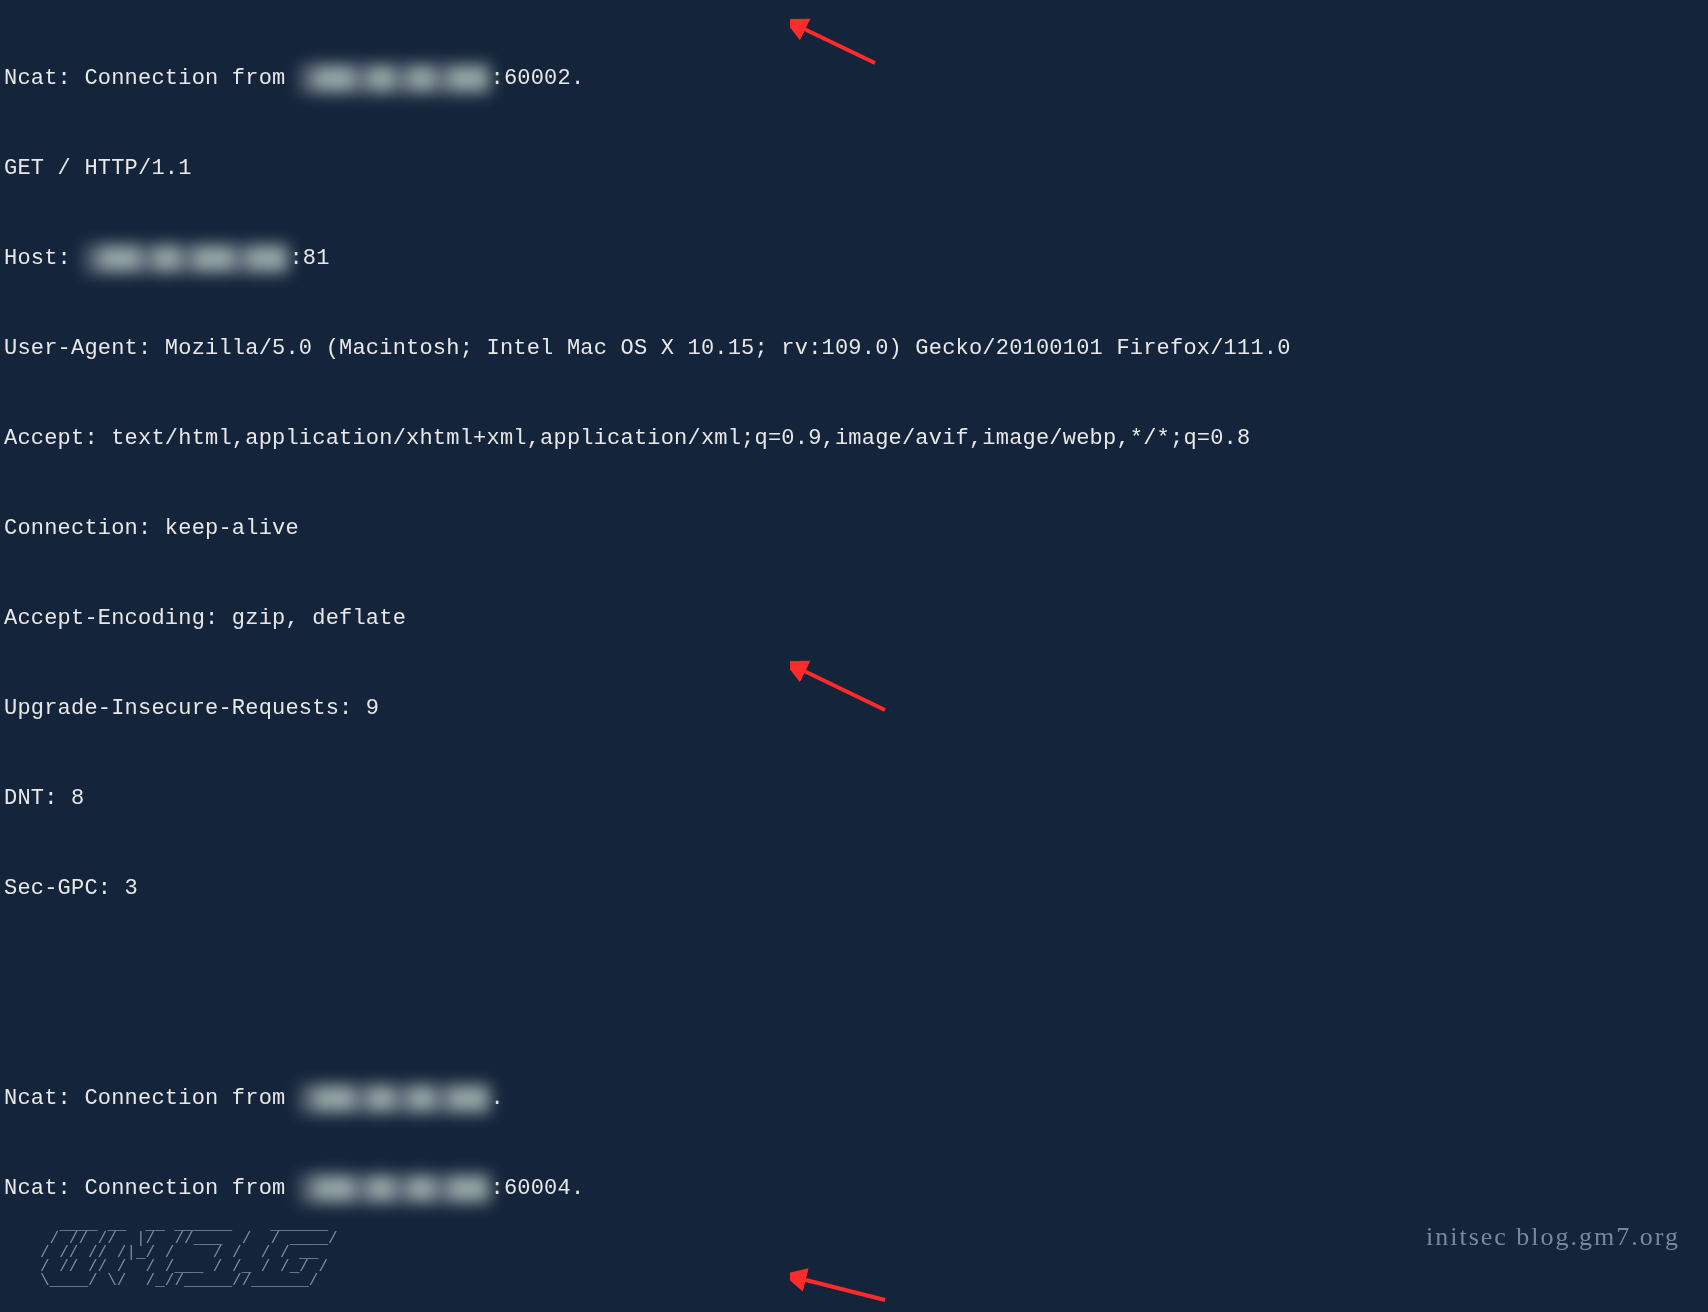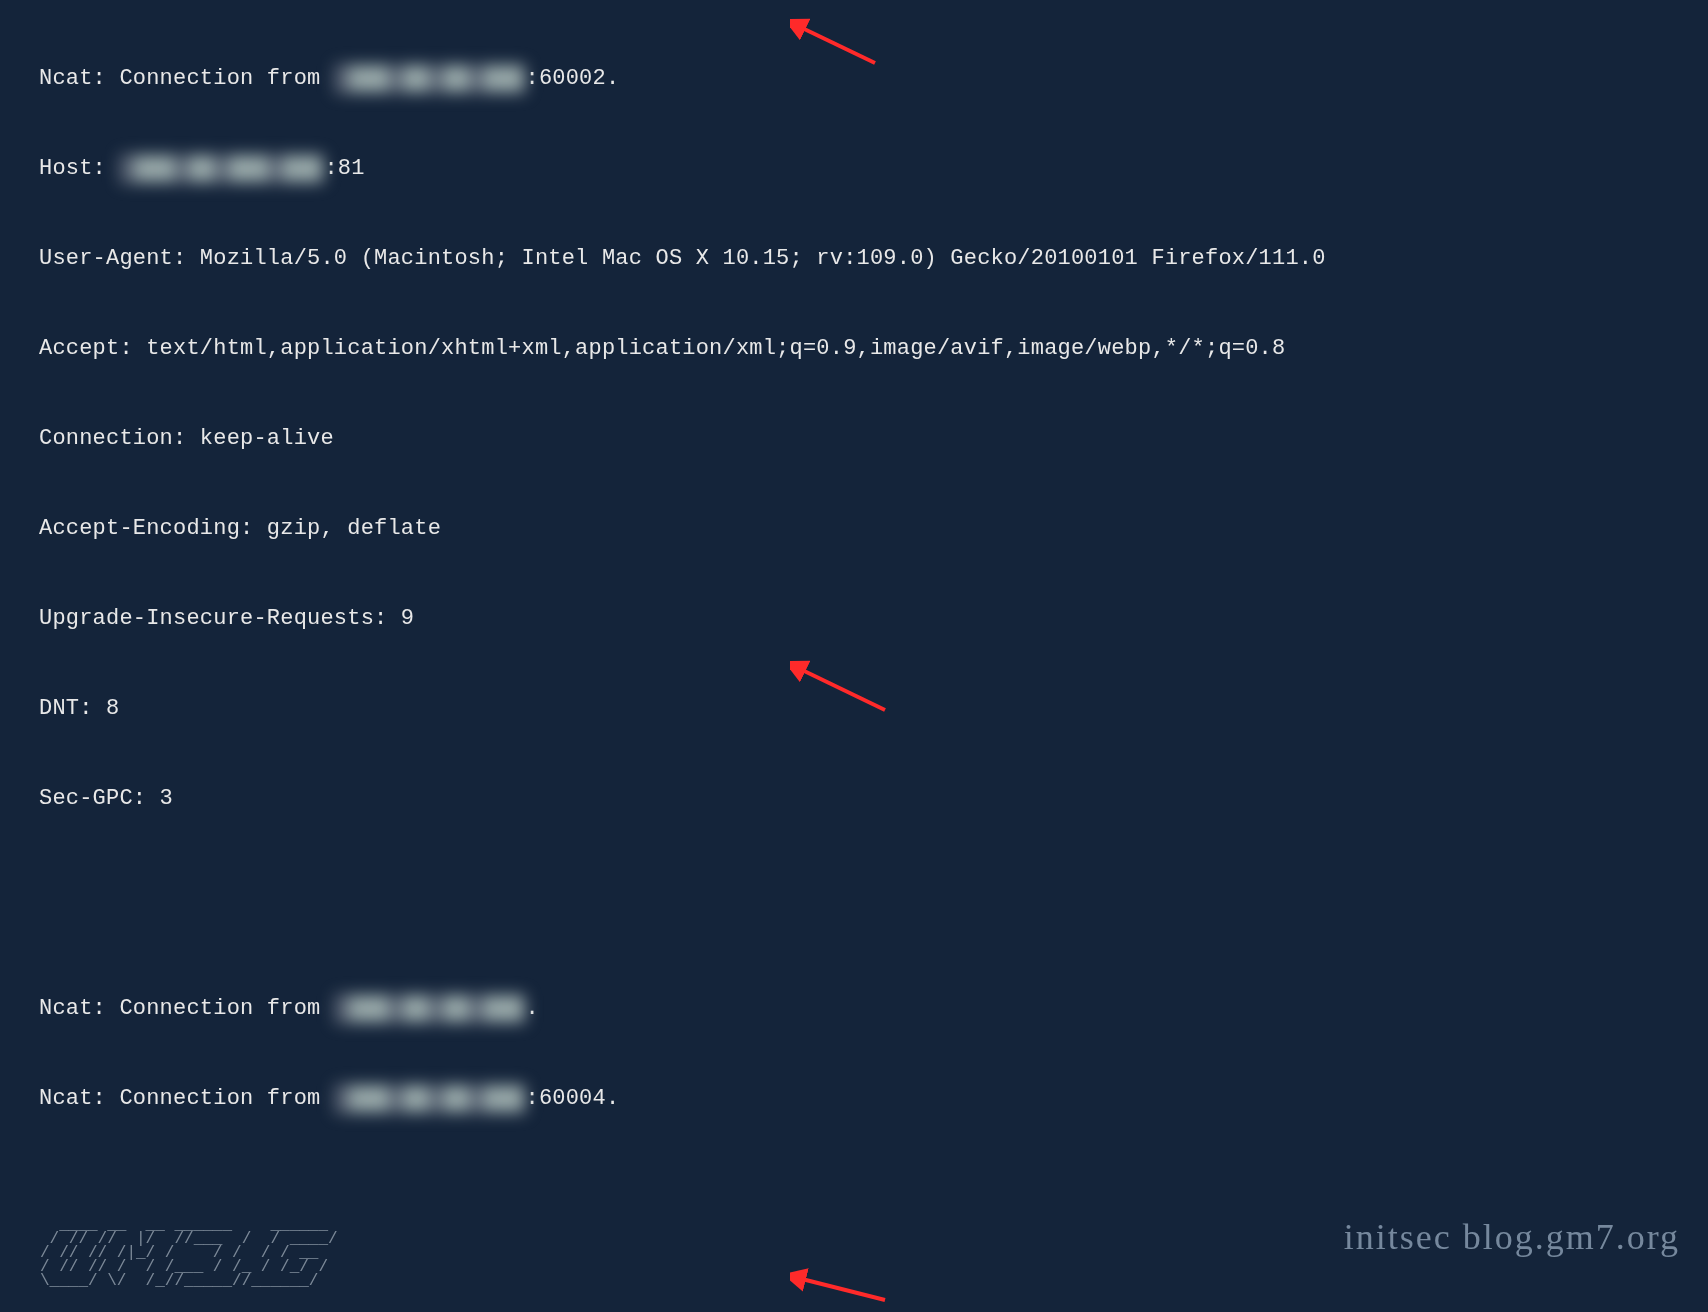--- a/index.html
+++ b/index.html
@@ -1,29 +1,30 @@
 <!DOCTYPE html>
 <html><head>
 <meta charset="utf-8">
 <style>
   html,body{margin:0;padding:0;background:#14243a;color:#e8e8e8;font-family:"Courier New",Consolas,monospace;font-size:22px;line-height:30px;}
   body{width:1708px;height:1312px;box-sizing:border-box;overflow:hidden;position:relative;}
   .term{padding:4px 4px 0 4px;white-space:pre-wrap;word-break:break-all;letter-spacing:0.2px;}
-  .line{min-height:30px;margin-left:35px;}
+  .line{min-height:30px;}
   .blur{display:inline-block;filter:blur(8px);color:#9aa;background:rgba(200,200,210,0.35);border-radius:2px;padding:0 2px;vertical-align:baseline;}
   .arrow{position:absolute;pointer-events:none;}
   .arrow svg{display:block;}
-  .watermark{position:absolute;right:28px;bottom:60px;color:rgba(160,180,200,0.70);font-family:Georgia,"Times New Roman",serif;font-size:36px;letter-spacing:2px;}
+  .watermark{position:absolute;right:28px;bottom:60px;color:rgba(160,180,200,0.70);font-family:Georgia,"Times New Roman",serif;font-size:26px;letter-spacing:2px;}
   .ascii-wm{position:absolute;left:40px;bottom:24px;color:rgba(210,220,230,0.55);font-family:"Courier New",monospace;font-size:16px;line-height:14px;white-space:pre;pointer-events:none;}
 </style>
 </head>
 <body>
 
 <div class="term">
   <div class="line"><span>Ncat: Connection from </span><span class="blur"> ███.██.██.███</span><span>:60002.</span></div>
+  <div class="line">GET / HTTP/1.1</div>
   <div class="line"><span>Host: </span><span class="blur"> ███.██.███.███</span><span>:81</span></div>
   <div class="line">User-Agent: Mozilla/5.0 (Macintosh; Intel Mac OS X 10.15; rv:109.0) Gecko/20100101 Firefox/111.0</div>
   <div class="line">Accept: text/html,application/xhtml+xml,application/xml;q=0.9,image/avif,image/webp,*/*;q=0.8</div>
   <div class="line">Connection: keep-alive</div>
   <div class="line">Accept-Encoding: gzip, deflate</div>
   <div class="line">Upgrade-Insecure-Requests: 9</div>
   <div class="line">DNT: 8</div>
   <div class="line">Sec-GPC: 3</div>
   <div class="line">&nbsp;</div>
 

